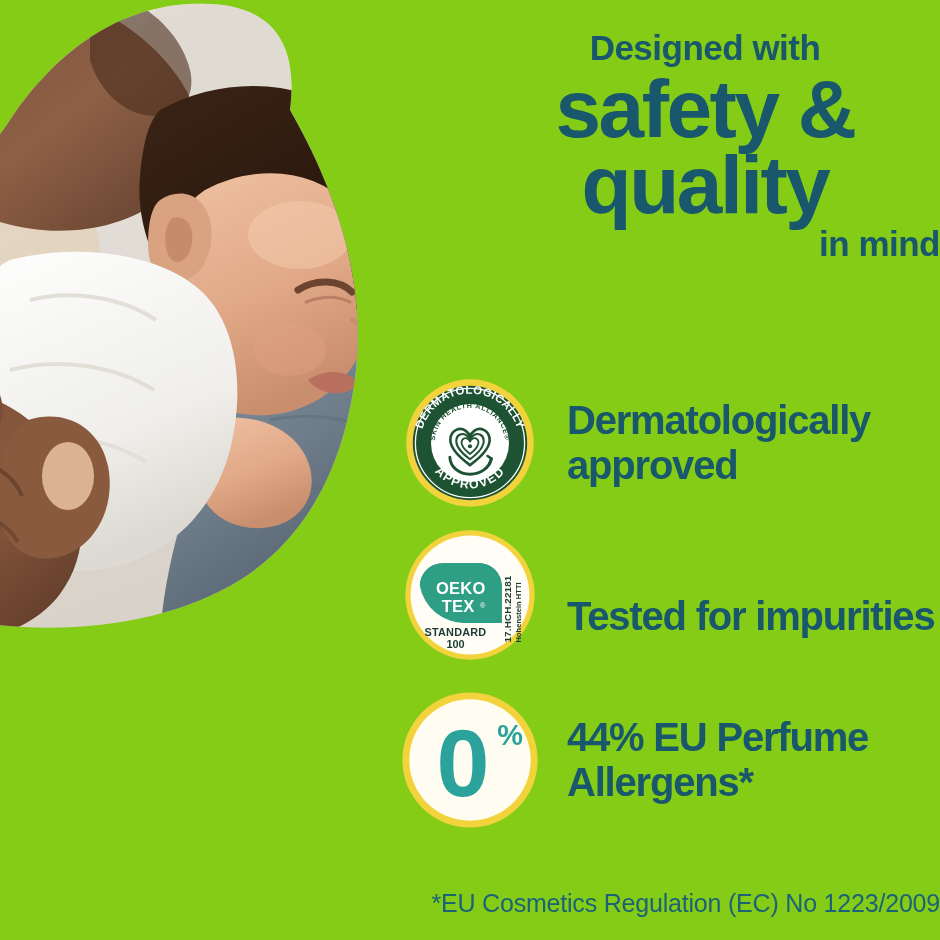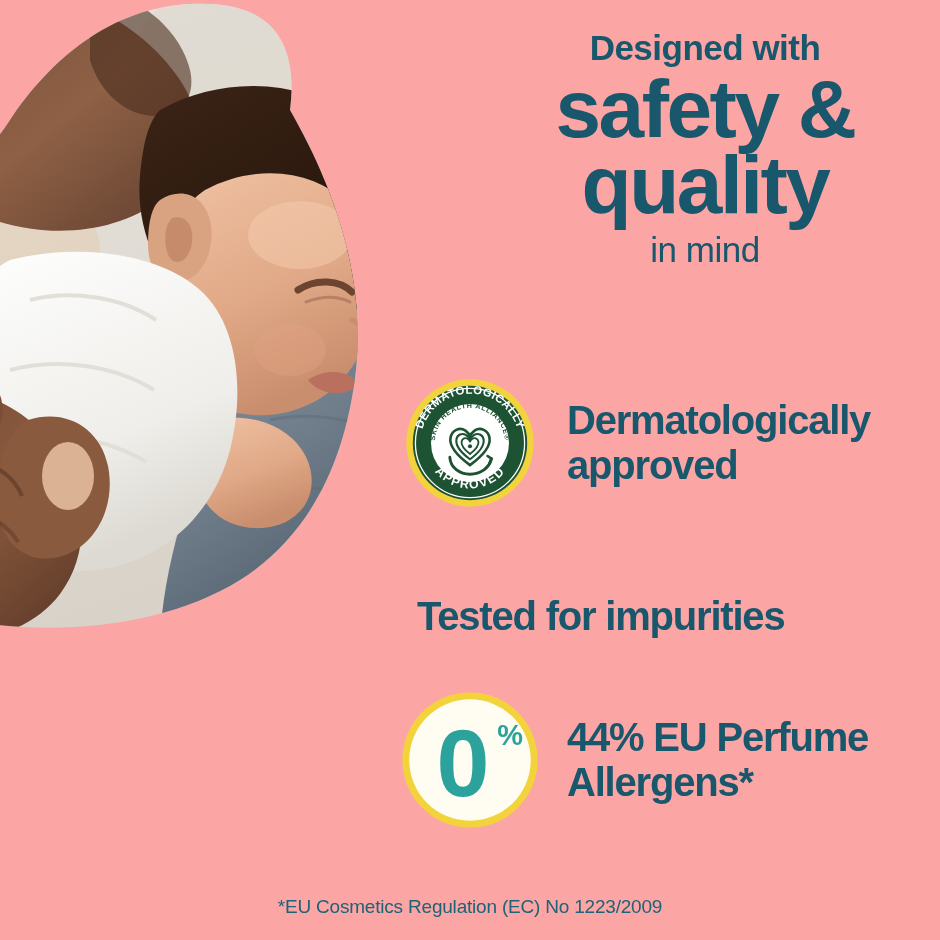--- a/index.html
+++ b/index.html
@@ -4,21 +4,21 @@
 <style>
   * { margin:0; padding:0; box-sizing:border-box; }
   html, body { width:940px; height:940px; }
   body {
     background:#a9efe8;
     font-family:"Liberation Sans", sans-serif;
     overflow:hidden;
     position:relative;
   }
 
-  #canvas { position:relative; width:940px; height:940px; overflow:hidden; background:#fca5a5; }
+  #canvas { position:relative; width:940px; height:940px; overflow:hidden; background:#84cc16; }
 
   
   .photo-wrap {
     position:absolute;
     left:-140px; top:-10px;
     width:560px; height:660px;
     overflow:hidden;
     -webkit-clip-path: path("M 430 120 C 440 40, 400 10, 330 14 C 250 18, 190 70, 150 130 C 110 190, 80 200, 30 190 C -20 180, -60 195, -90 240 C -130 300, -140 390, -120 460 C -100 530, -40 590, 60 620 C 170 652, 300 640, 380 590 C 450 546, 486 470, 496 380 C 506 280, 470 190, 430 120 Z");
     clip-path: path("M 430 120 C 440 40, 400 10, 330 14 C 250 18, 190 70, 150 130 C 110 190, 80 200, 30 190 C -20 180, -60 195, -90 240 C -130 300, -140 390, -120 460 C -100 530, -40 590, 60 620 C 170 652, 300 640, 380 590 C 450 546, 486 470, 496 380 C 506 280, 470 190, 430 120 Z");
   }
@@ -42,23 +42,24 @@
   .hl-big {
     font-size:82px;
     font-weight:700;
     letter-spacing:-2.5px;
     line-height:0.98;
     white-space:nowrap;
   }
   .hl-big.l2 { margin-top:-4px; }
   .hl-small-bot {
     font-size:35px;
-    font-weight:400;
+    font-weight:700;
     letter-spacing:-0.5px;
-    margin-top:6px;
+    margin-top:0;
+    text-align:right;
   }
 
   
   .feature-row {
     position:absolute;
     left:395px;
     width:560px;
     height:150px;
     display:flex;
     align-items:center;
@@ -82,23 +83,23 @@
     letter-spacing:-1.2px;
     line-height:1.12;
     white-space:pre-line;
   }
   #label-oeko { white-space:nowrap;margin-top:43px; }
 
   
   .footnote {
     position:absolute;
     left:0; right:0; bottom:22px;
-    text-align:center;
+    text-align:right;
     color:#1d6377;
-    font-size:19px;
+    font-size:25px;
     font-weight:400;
     letter-spacing:-0.2px;
   }
 </style>
 </head>
 <body>
 
 <div id="canvas">
 
   <div class="photo-wrap">
@@ -226,20 +227,40 @@
           <path d="M -31 14 C -30 30 -16 40 0 40 C 16 40 30 30 33 16" fill="none" stroke="#1d5233" stroke-width="4.5" stroke-linecap="round"></path>
           <path d="M 33 16 L 27 12 M 33 16 L 30 23" stroke="#1d5233" stroke-width="4" stroke-linecap="round"></path>
         </g>
       </svg>
     </div>
     <div class="feature-label">Dermatologically
 approved</div>
   </div>
 
   <div class="feature-row" id="row-oeko">
+    <div class="badge-slot">
+      <svg width="132" height="132" viewBox="0 0 200 200">
+        <circle cx="100" cy="100" r="98" fill="#f2d33c"></circle>
+        <circle cx="100" cy="100" r="90" fill="#fffdf5"></circle>
+
+        <path d="M 58 52 h 56 a 34 34 0 0 1 34 34 v 56 h -56 a 34 34 0 0 1 -34 -34 z
+                 M 58 52 a 34 34 0 0 0 -34 34 v 0" fill="#2e9e85"></path>
+        <path d="M 58 52 h 56 a 34 34 0 0 1 34 34 v 56 h -56 a 34 34 0 0 1 -34 -34 v -22 a 34 34 0 0 1 0 -34 z" fill="#2e9e85"></path>
+        <path d="M 24 86 a 34 34 0 0 1 34 -34 h 56 a 34 34 0 0 1 34 34 v 56 h -56 a 68 68 0 0 1 -68 -56 z" fill="#2e9e85"></path>
+        <text x="86" y="98" text-anchor="middle" font-family="'Liberation Sans', sans-serif" font-size="25" font-weight="700" fill="#ffffff" letter-spacing="0.4">OEKO</text>
+        <text x="82" y="126" text-anchor="middle" font-family="'Liberation Sans', sans-serif" font-size="25" font-weight="700" fill="#ffffff" letter-spacing="0.4">TEX</text>
+        <text x="115" y="120" font-family="'Liberation Sans', sans-serif" font-size="11" fill="#ffffff">®</text>
+        <text x="78" y="162" text-anchor="middle" font-family="'Liberation Sans', sans-serif" font-size="16.5" font-weight="700" fill="#1a3b33" letter-spacing="0.3">STANDARD</text>
+        <text x="78" y="180" text-anchor="middle" font-family="'Liberation Sans', sans-serif" font-size="16.5" font-weight="700" fill="#1a3b33">100</text>
+        <g transform="translate(162,172) rotate(-90)">
+          <text x="0" y="0" font-family="'Liberation Sans', sans-serif" font-size="15" font-weight="700" fill="#1a3b33" letter-spacing="0.2">17.HCH.22181</text>
+          <text x="0" y="15" font-family="'Liberation Sans', sans-serif" font-size="11.5" font-weight="700" fill="#1a3b33">Hohenstein HTTI</text>
+        </g>
+      </svg>
+    </div>
     <div class="feature-label" id="label-oeko">Tested for impurities</div>
   </div>
 
   <div class="feature-row" id="row-zero">
     <div class="badge-slot">
       <svg width="138" height="138" viewBox="0 0 200 200">
         <circle cx="100" cy="100" r="98" fill="#f2d33c"></circle>
         <circle cx="100" cy="100" r="88" fill="#fffdf2"></circle>
         <text x="88" y="152" text-anchor="middle" font-family="'Liberation Sans', sans-serif" font-size="138" font-weight="700" fill="#2ba39c" letter-spacing="-4">0</text>
         <text x="158" y="78" text-anchor="middle" font-family="'Liberation Sans', sans-serif" font-size="42" font-weight="700" fill="#2ba39c">%</text>

